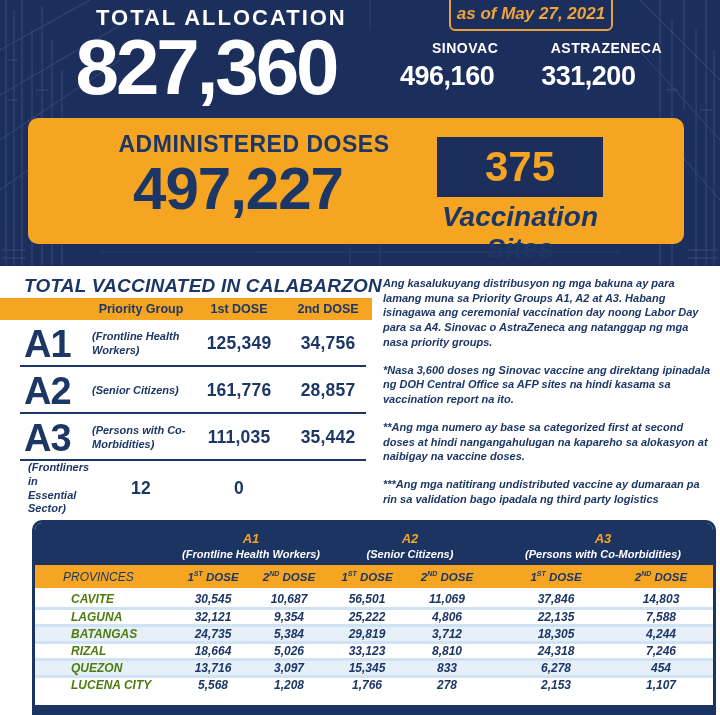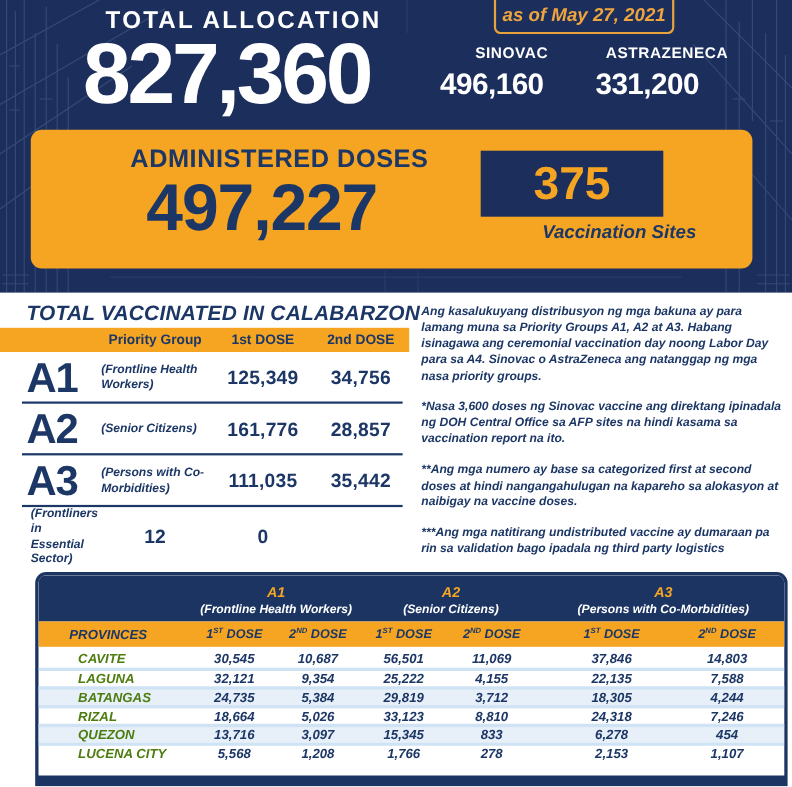--- a/index.html
+++ b/index.html
@@ -54,22 +54,22 @@
   .adm-value {
     position:absolute; left:0; top:36px; width:420px; text-align:center;
     font-size:60px; font-weight:bold; color:#1C3766; letter-spacing:-1px;
   }
   .sites-box {
     position:absolute; left:409px; top:19px; width:166px; height:60px;
     background:#1C2F5C; display:flex; align-items:center; justify-content:center;
   }
   .sites-count { font-size:42px; font-weight:bold; color:#F6A522; }
   .sites-label {
-    position:absolute; left:379px; top:83px; width:226px; text-align:right;
-    font-size:17px; font-weight:bold; font-style:italic; color:#1C3766;
+    position:absolute; left:379px; top:83px; width:226px; text-align:center;
+    font-size:28px; font-weight:bold; font-style:italic; color:#1C3766;
   }
   
   .mid-left { position:absolute; left:0; top:266px; width:372px; height:254px; }
   .mid-title {
     position:absolute; left:24px; top:9px; width:348px;
     font-size:19px; font-weight:bold; font-style:italic; color:#1C3766;
     white-space:nowrap; letter-spacing:0.2px;
   }
   .mid-orange {
     position:absolute; left:0; top:32px; width:372px; height:22px;
@@ -113,21 +113,21 @@
   .pt-group { display:flex; flex-direction:column; align-items:center; justify-content:center; padding-top:2px; }
   .pt-group-code { font-size:13px; font-weight:bold; font-style:italic; color:#F6A522; }
   .pt-group-desc { font-size:11px; font-weight:bold; font-style:italic; color:#ffffff; margin-top:2px; white-space:nowrap; }
   .pt-sub {
     height:23px; background:#F6A522;
     display:grid; grid-template-columns:140px 76px 76px 80px 80px 138px 72px 1fr;
     align-items:center;
   }
   .pt-sub .psc { font-size:11.5px; font-weight:bold; font-style:italic; color:#1C3766; text-align:center; white-space:nowrap; }
   .pt-sub .psc sup { font-size:7px; }
-  .pt-provinces-h { font-size:12px; font-weight:bold; font-style:italic; color:#1C3766; padding-left:28px; }
+  .pt-provinces-h { font-size:12px; font-weight:normal; font-style:italic; color:#1C3766; padding-left:28px; }
   .pt-body { padding-top:2px; }
   .pt-row {
     height:17px;
     display:grid; grid-template-columns:140px 76px 76px 80px 80px 138px 72px 1fr;
     align-items:center;
   }
   .pt-row + .pt-row { border-top:3px solid #CFE3F4; }
   .pt-row.tint { background:#E7F0F9; }
   .pt-name { font-size:12px; font-weight:bold; font-style:italic; color:#4d7c0f; padding-left:36px; white-space:nowrap; }
   .pt-val { font-size:12px; font-weight:bold; font-style:italic; color:#1C3766; text-align:center; }
@@ -261,21 +261,21 @@
         <div class="pt-val">11,069</div>
         <div class="pt-val">37,846</div>
         <div class="pt-val">14,803</div>
         <div></div>
       </div>
       <div class="pt-row">
         <div class="pt-name">LAGUNA</div>
         <div class="pt-val">32,121</div>
         <div class="pt-val">9,354</div>
         <div class="pt-val">25,222</div>
-        <div class="pt-val">4,155</div>
+        <div class="pt-val">4,806</div>
         <div class="pt-val">22,135</div>
         <div class="pt-val">7,588</div>
         <div></div>
       </div>
       <div class="pt-row tint">
         <div class="pt-name">BATANGAS</div>
         <div class="pt-val">24,735</div>
         <div class="pt-val">5,384</div>
         <div class="pt-val">29,819</div>
         <div class="pt-val">3,712</div>

